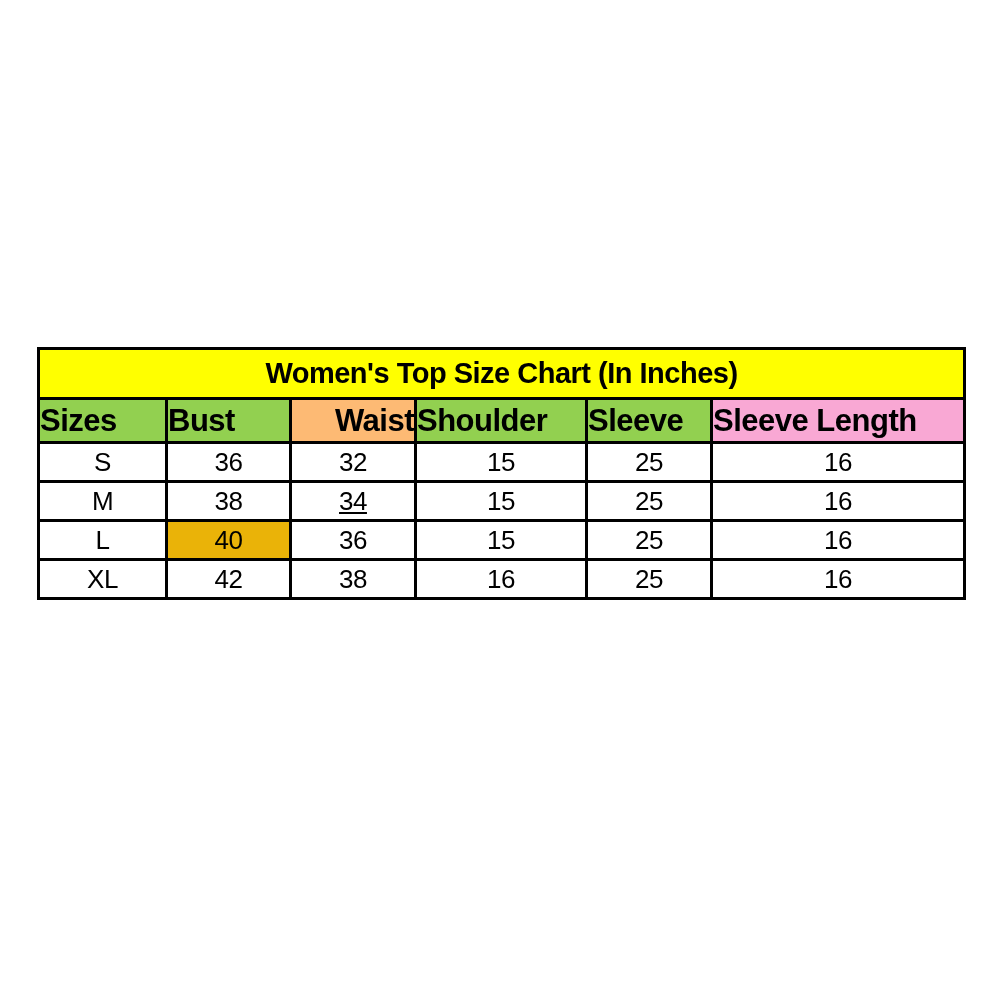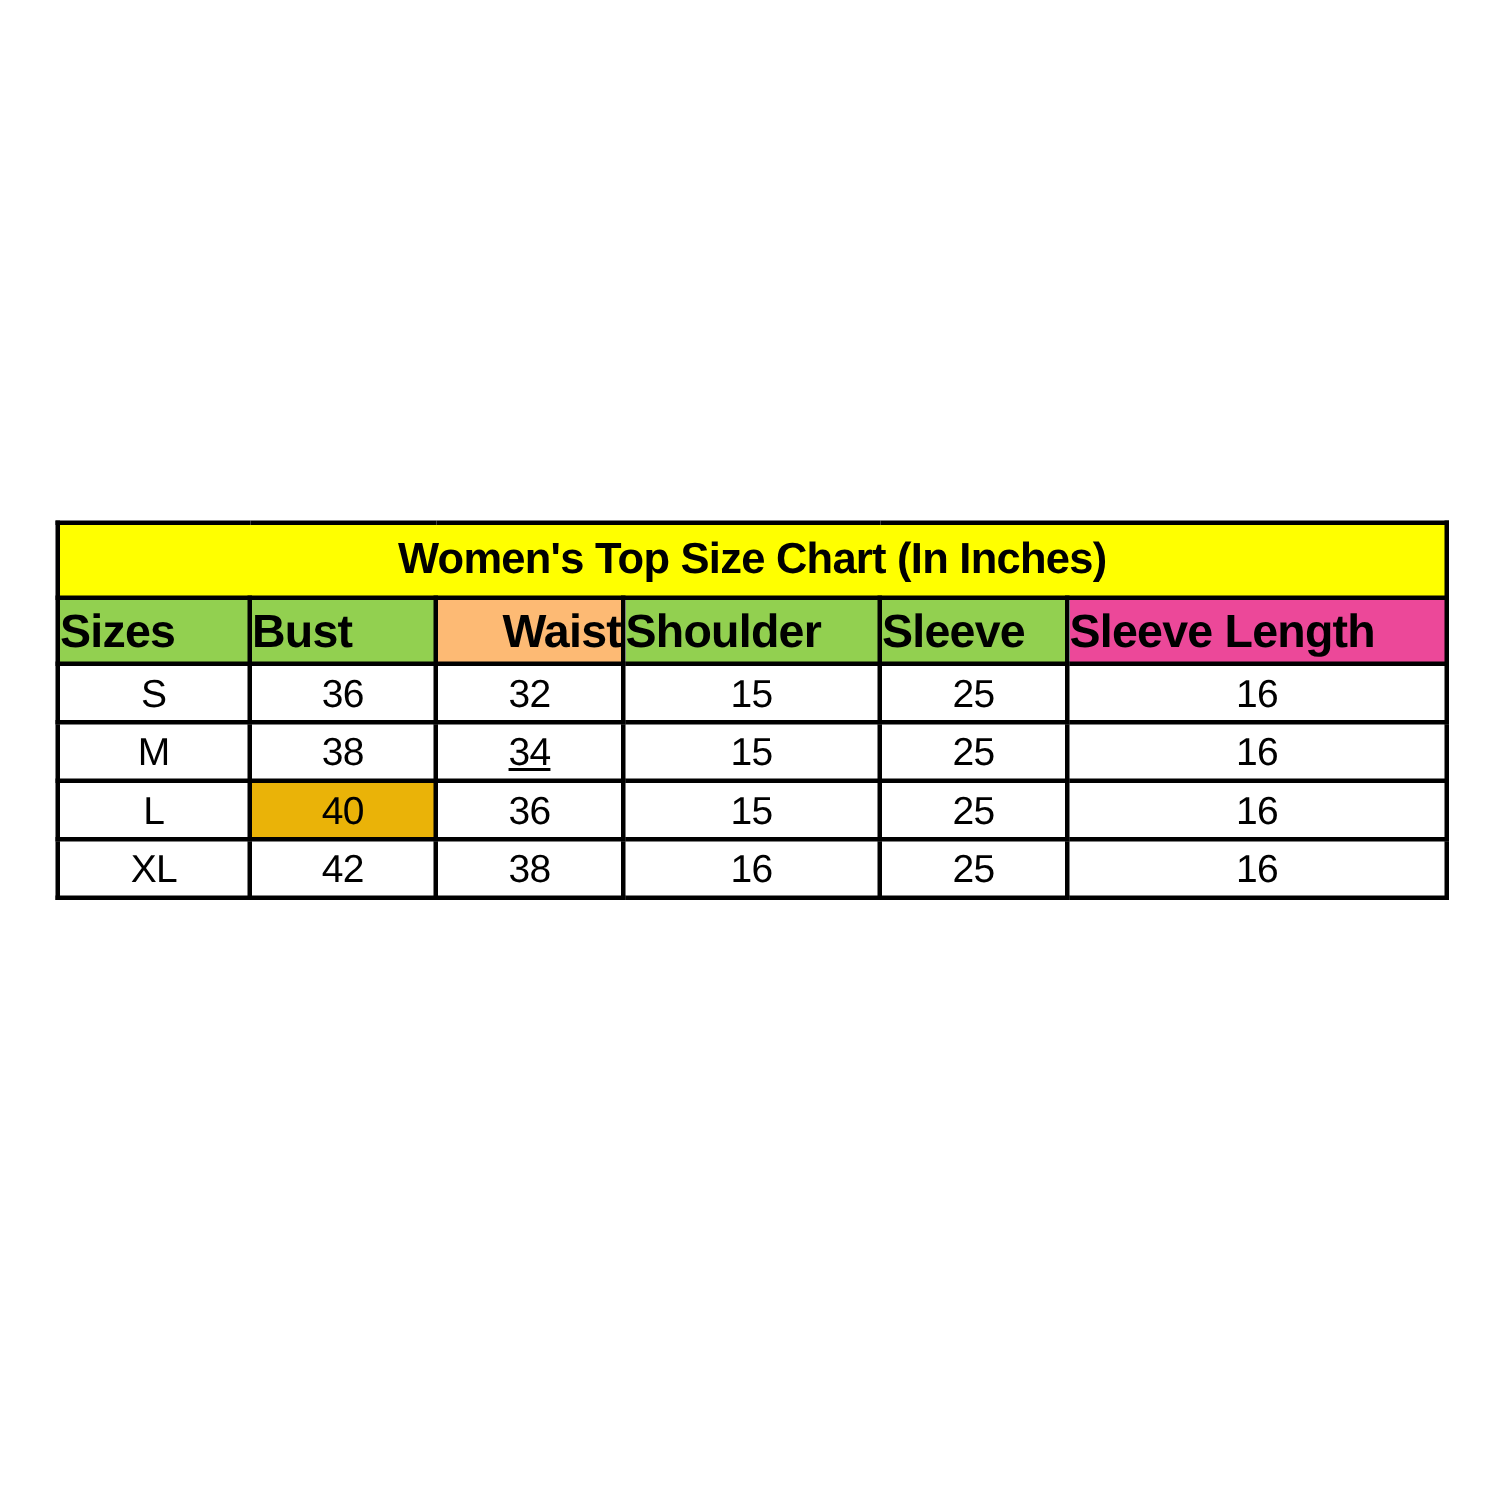--- a/index.html
+++ b/index.html
@@ -81,21 +81,21 @@
       <tbody>
         <tr>
           <td class="title-cell" colspan="6" style="background: rgb(255, 255, 0);">Women's Top Size Chart (In Inches)</td>
         </tr>
         <tr id="header-row">
             <th class="header-cell" style="background: rgb(146, 208, 80);">Sizes</th>
             <th class="header-cell" style="background: rgb(146, 208, 80);">Bust</th>
             <th class="header-cell" style="background: #fdba74; text-align: right;">Waist</th>
             <th class="header-cell" style="background: rgb(146, 208, 80);">Shoulder</th>
             <th class="header-cell" style="background: rgb(146, 208, 80);">Sleeve</th>
-            <th class="header-cell" style="background: #ec4899;">Sleeve Length</th>
+            <th class="header-cell" style="background: #f9a8d4;">Sleeve Length</th>
           </tr>
       <tr>
             <td class="data-cell" style="background: rgb(255, 255, 255);">S</td>
             <td class="data-cell" style="background: rgb(255, 255, 255);">36</td>
             <td class="data-cell" style="background: rgb(255, 255, 255);">32</td>
             <td class="data-cell" style="background: rgb(255, 255, 255);">15</td>
             <td class="data-cell" style="background: rgb(255, 255, 255);">25</td>
             <td class="data-cell" style="background: rgb(255, 255, 255);">16</td>
           </tr>
           <tr>

